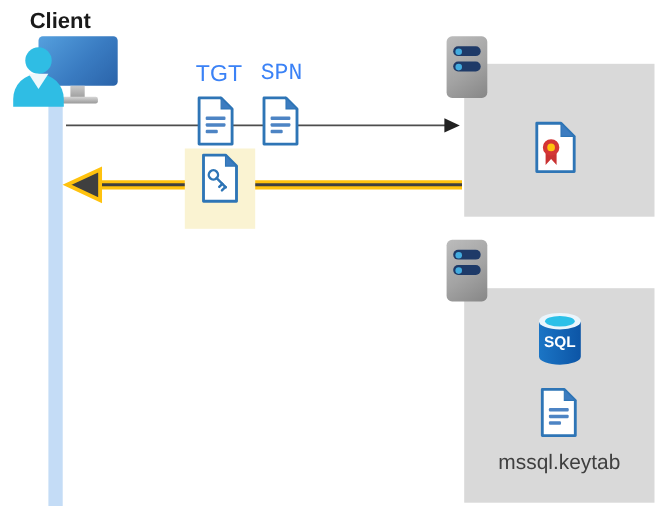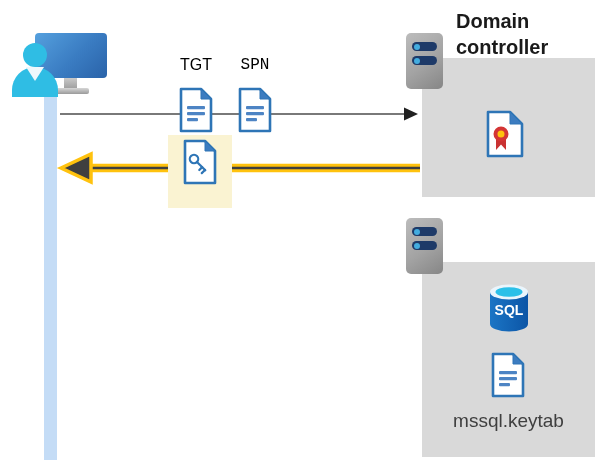--- a/index.html
+++ b/index.html
@@ -2,21 +2,21 @@
 <html><head>
 <meta charset="utf-8">
 <style>
   html,body{margin:0;padding:0;background:#ffffff;}
   .canvas{
     position:relative;width:600px;height:468px;background:#ffffff;overflow:hidden;
     font-family:"Liberation Sans", sans-serif;
   }
   .abs{position:absolute;}
   .heading{font-size:20px;font-weight:bold;color:#1a1a1a;line-height:26px;}
-  .small-label{font-size:16px;color:#000000;text-align:center;}
+  .small-label{font-size:21px;color:#3b82f6;text-align:center;}
   .file-label{font-size:19px;color:#3f3f3f;text-align:center;}
 
   
   .gray-box{background:#d9d9d9;}
 
   
   .lifeline{background:#c4dcf6;}
 
   
   .monitor{background:linear-gradient(135deg,#55a0de 0%,#3a7cc2 55%,#2a63a9 100%);border-radius:4px;}
@@ -53,20 +53,21 @@
 
     <g>
       <line x1="80" y1="168" x2="420" y2="168" stroke="#ffc20e" stroke-width="8.5"></line>
       <line x1="88" y1="168" x2="420" y2="168" stroke="#3f3f3f" stroke-width="2.6"></line>
       <polygon points="61,168 91,154 91,182" fill="#3f3f3f" stroke="#ffc20e" stroke-width="3.5"></polygon>
     </g>
   </svg>
 
   <div class="abs highlight" style="left:168px;top:135px;width:64px;height:73px;"></div>
 
+  <div class="abs heading" style="left:27px;top:6px;">Client</div>
   <div class="abs" style="left:12px;top:33px;width:100px;height:64px;">
     <div class="abs monitor" style="left:23px;top:0;width:72px;height:45px;"></div>
     <div class="abs stand-neck" style="left:52px;top:45px;width:13px;height:11px;"></div>
     <div class="abs stand-base" style="left:44px;top:55px;width:33px;height:6px;"></div>
     <div class="abs person-head" style="left:11px;top:10px;width:24px;height:24px;"></div>
     <div class="abs person-body" style="left:0;top:34px;width:46px;height:30px;">
       <div class="person-collar" style="position:absolute;left:14px;top:0;"></div>
     </div>
   </div>
 
@@ -101,21 +102,20 @@
   </svg>
 
   <div class="abs server" style="left:406px;top:33px;width:37px;height:56px;">
     <div class="server-slot" style="top:9px;">
       <div class="server-dot"></div>
       </div>
     <div class="server-slot" style="top:23px;">
       <div class="server-dot"></div>
       </div>
   </div>
-  <div class="abs heading" style="left:456px;top:8px;width:120px;">Domain controller</div>
 
   <svg class="abs" style="left:485px;top:110px;" width="40" height="48" viewBox="0 0 40 48">
     <path d="M3,2 L25,2 L37,14 L37,46 L3,46 Z" fill="#ffffff" stroke="#2e75b6" stroke-width="2.6" stroke-linejoin="round"></path>
     <path d="M25,2 L25,14 L37,14 Z" fill="#3c7cc0" stroke="#2e75b6" stroke-width="1"></path>
     <polygon points="11,28 11,40 16,34.5 21,40 21,28" fill="#c93232"></polygon>
     <circle cx="16" cy="24" r="5.5" fill="#ffc20e" stroke="#d43535" stroke-width="4"></circle>
   </svg>
 
   <div class="abs server" style="left:406px;top:218px;width:37px;height:56px;">
     <div class="server-slot" style="top:9px;">

